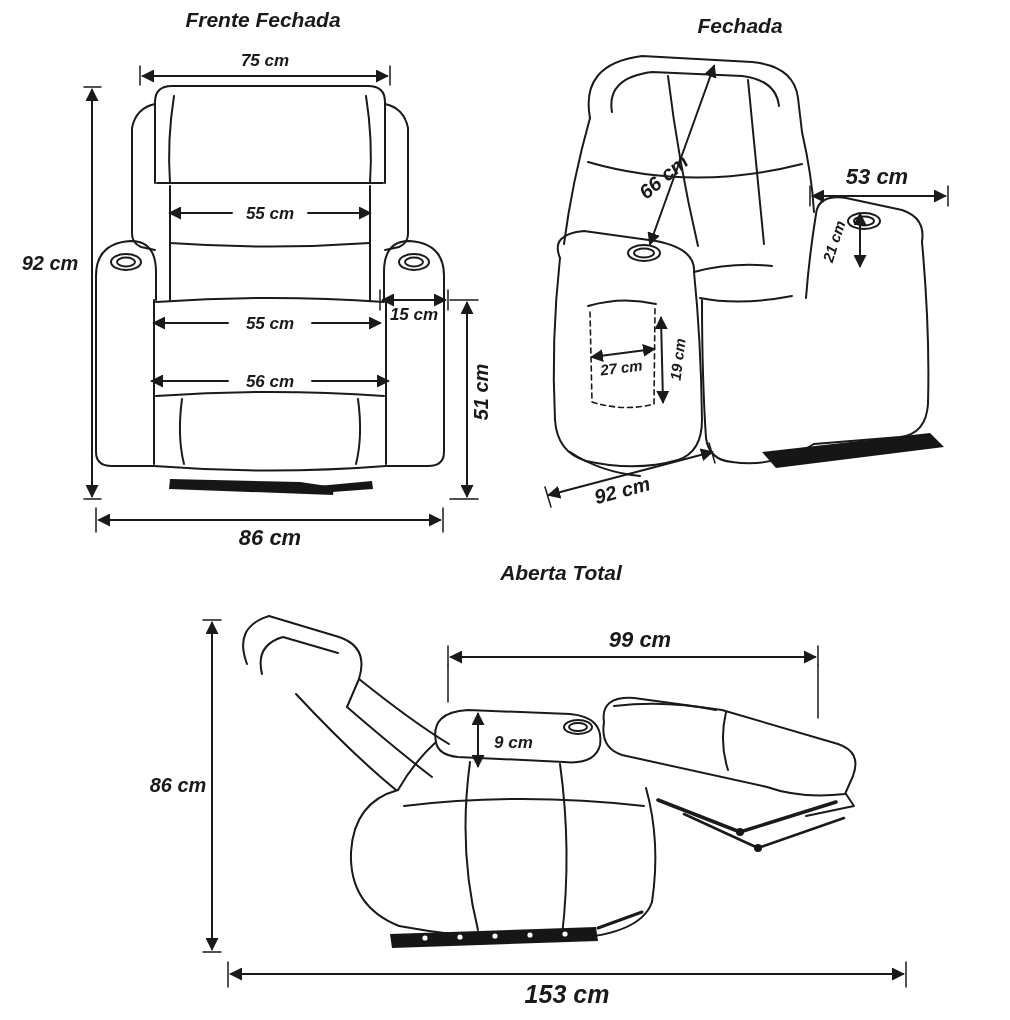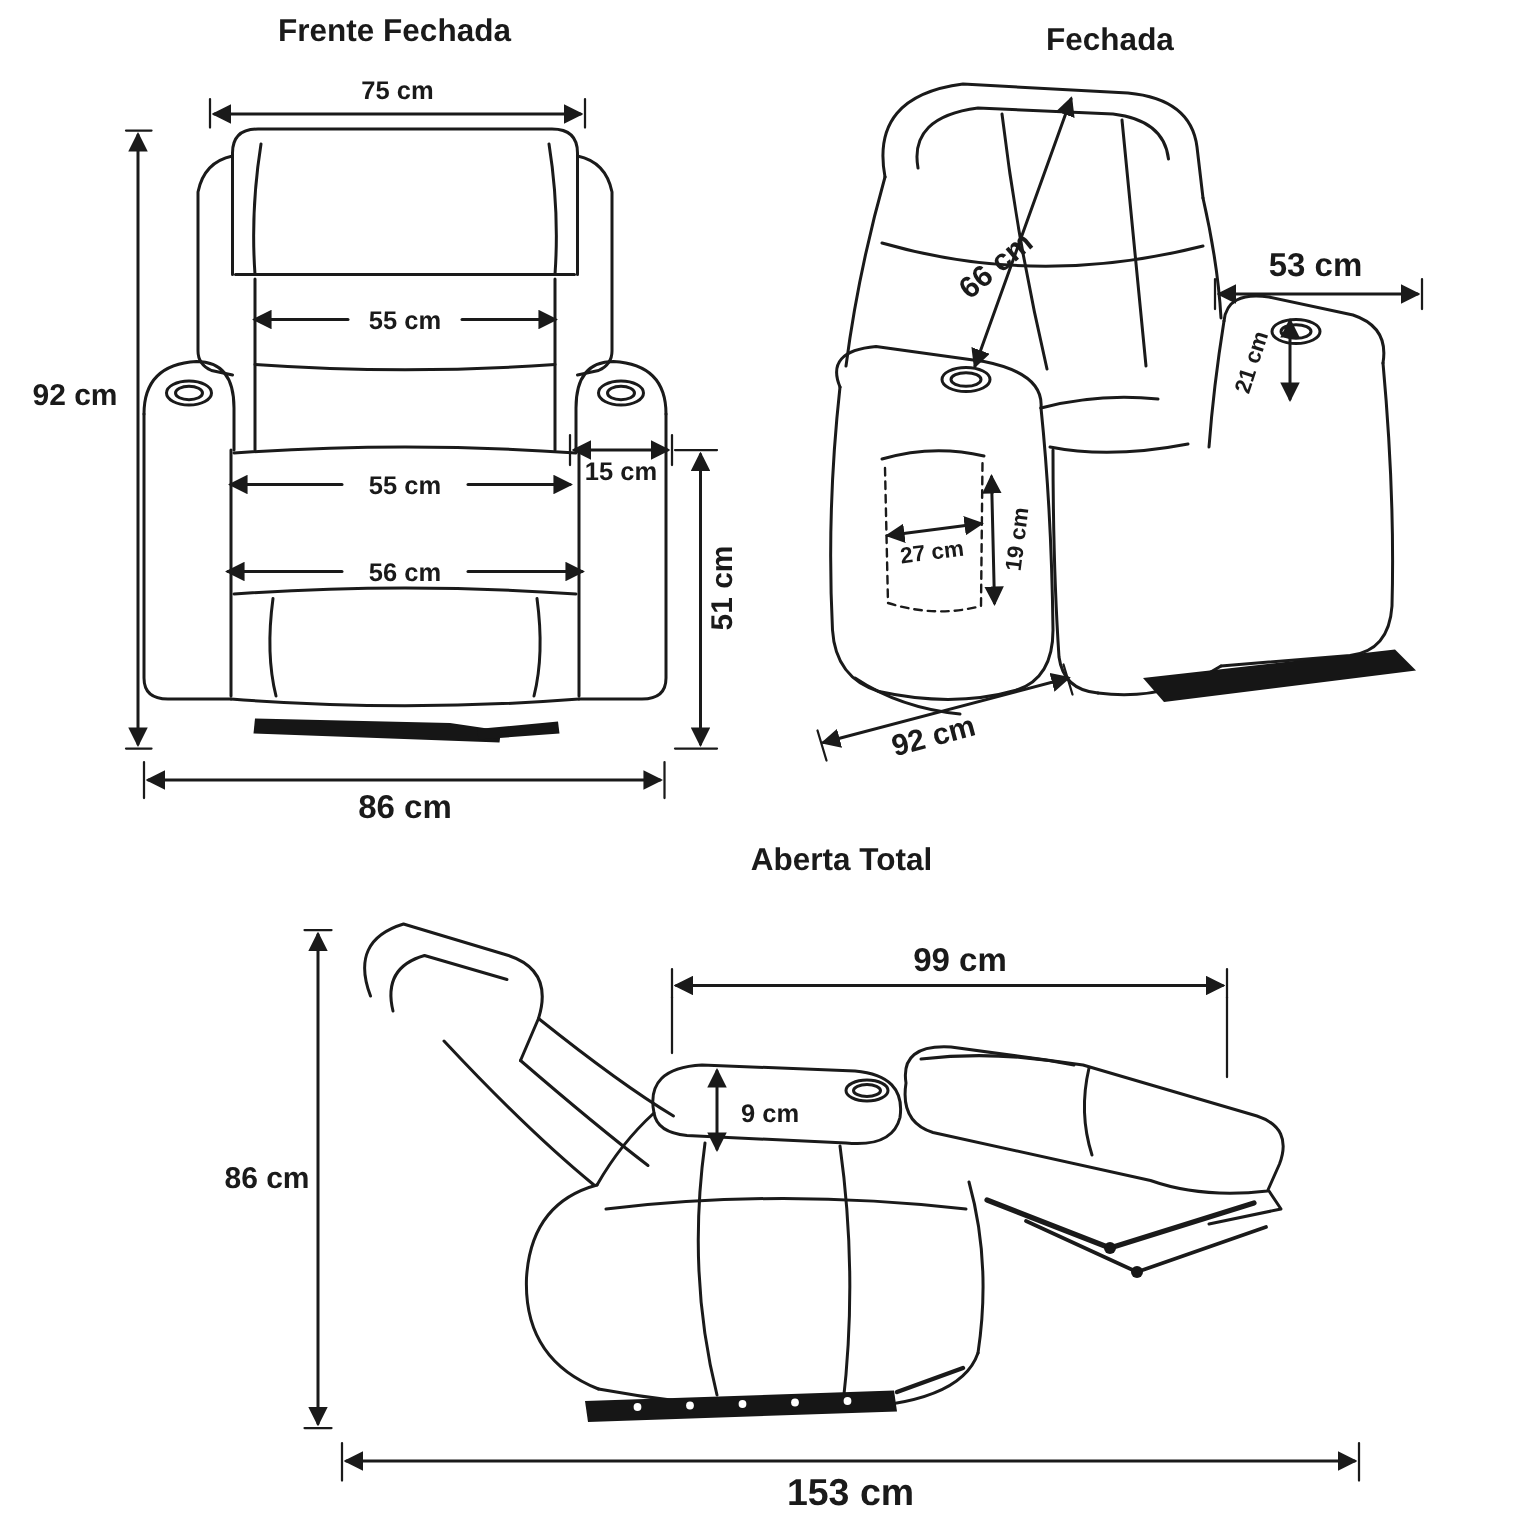--- a/index.html
+++ b/index.html
@@ -1,16 +1,16 @@
 <!DOCTYPE html>
 <html><head>
 <meta charset="utf-8">
 <style>
   html,body{margin:0;padding:0;background:#ffffff;}
-  #canvas{position:relative;width:1010px;height:1020px;background:#ffffff;overflow:hidden;}
+  #canvas{position:relative;width:1010px;height:1020px;background:#ffffff;overflow:hidden;font-style:italic;}
   svg{position:absolute;top:0;left:0;}
   .art path,.art ellipse,.art circle{fill:none;stroke:#1a1a1a;stroke-width:2;stroke-linecap:round;stroke-linejoin:round;}
   .art .fill{fill:#161616;stroke:none;}
   .art .hole{fill:#ffffff;stroke:none;}
   .dim line,.dim path{stroke:#1a1a1a;stroke-width:2;fill:none;stroke-linecap:round;}
   .dim .ext{stroke-width:1.5;}
   text{font-family:"Liberation Sans","DejaVu Sans",sans-serif;font-weight:700;fill:#1a1a1a;}
   .t15{font-size:15px}.t17{font-size:17px}.t20{font-size:20px}
   .t21{font-size:21px}.t22{font-size:22px}.t25{font-size:25px}
 </style>

